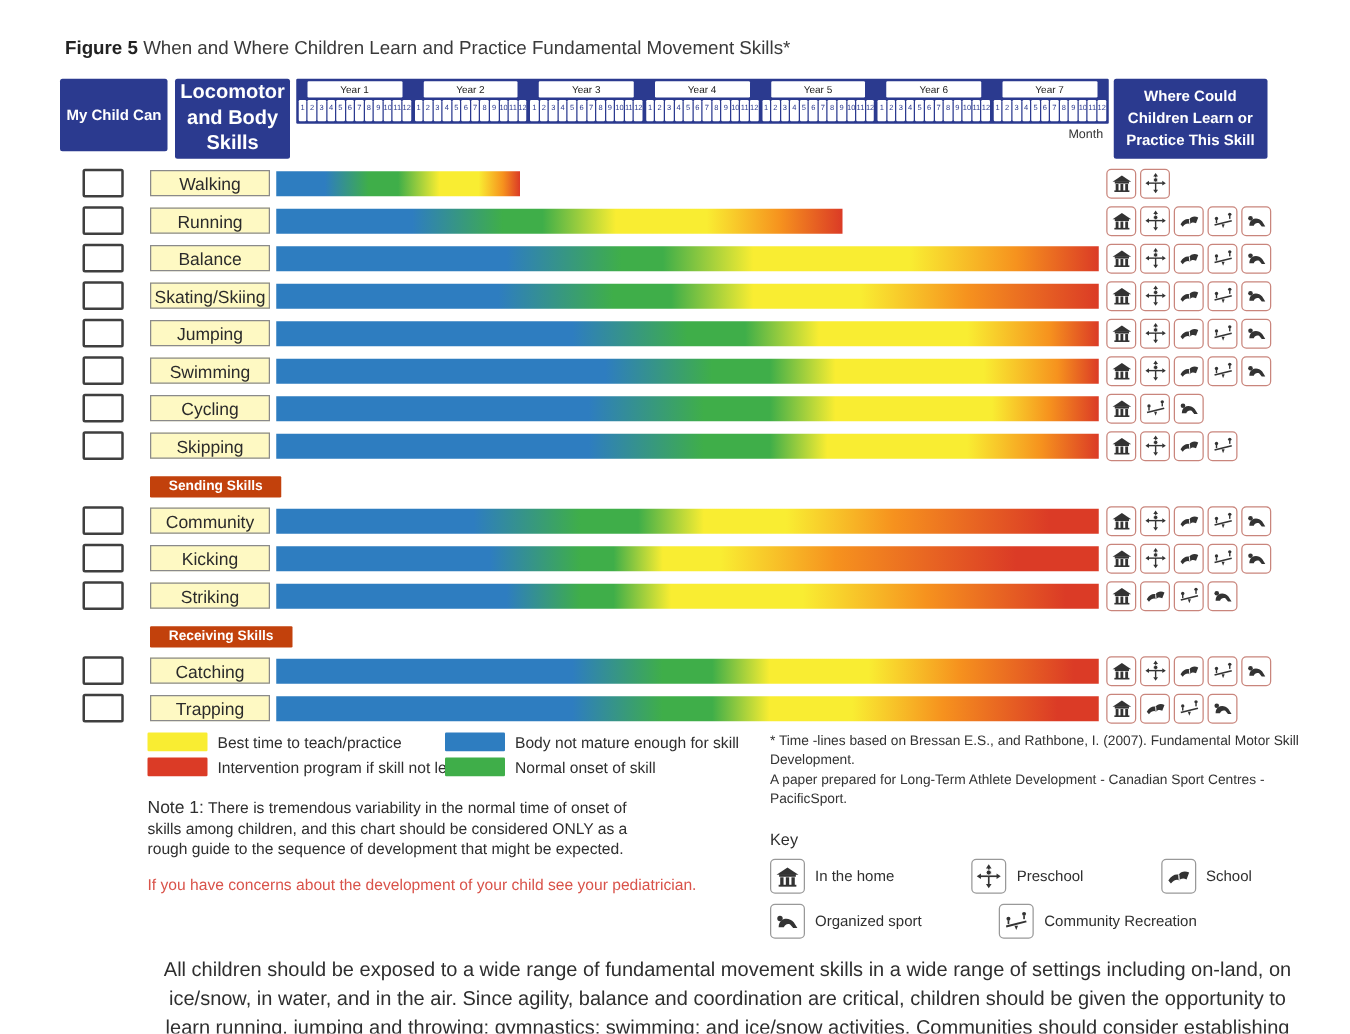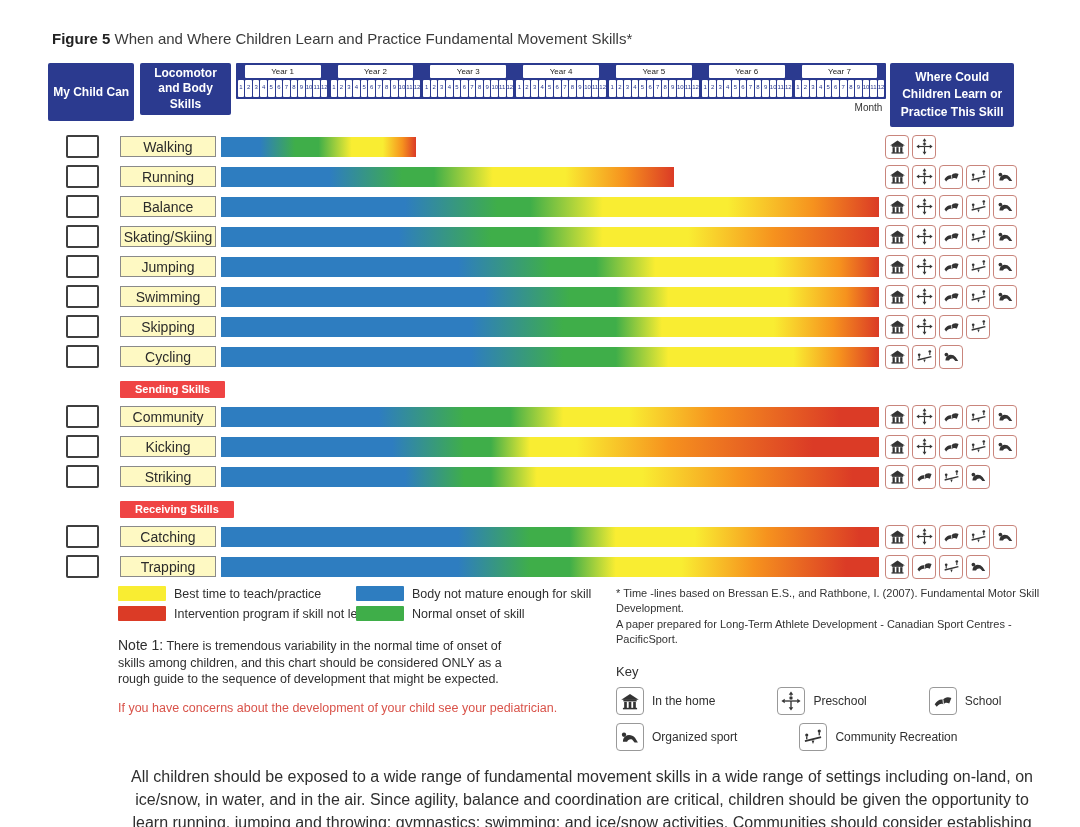--- a/index.html
+++ b/index.html
@@ -6,21 +6,21 @@
   .page{position:relative;width:1080px;height:827px;background:#fff;box-sizing:border-box;
         padding:24px 0 0 48px;font-family:"Liberation Sans",sans-serif;color:#333;overflow:hidden;}
   .fig-title{margin:6px 0 16px 4px;font-size:15px;color:#3a3a3a;}
   .fig-title .bold{font-weight:bold;color:#222;}
   
   .chart{width:966px;}
   .hdr{display:flex;align-items:flex-start;}
   .hdr-box{background:#2b3a8f;color:#fff;font-weight:bold;display:flex;align-items:center;
            justify-content:center;text-align:center;border-radius:2px;box-sizing:border-box;padding:4px;}
   .my-child{width:88px;height:58px;font-size:12px;margin-right:6px;line-height:1.25;}
-  .loco{width:92px;height:52px;font-size:12px;margin-right:5px;line-height:1.3;}
+  .loco{width:92px;height:64px;font-size:16px;margin-right:5px;line-height:1.3;}
   .where{width:126px;height:64px;font-size:12px;margin-left:4px;line-height:1.45;}
   .timeline-wrap{width:664px;}
   .timeline{background:#2b3a8f;height:36px;padding:2px 2px;display:flex;gap:3px;box-sizing:border-box;border-radius:1px;}
   .year-block{flex:1;display:flex;flex-direction:column;min-width:0;}
   .year-label{background:#fff;height:13px;margin:0 7px 2px 7px;font-size:8px;line-height:13px;
               text-align:center;color:#222;border-radius:1px;}
   .months{display:flex;gap:1px;flex:1;}
   .mcell{flex:1;background:#fff;color:#2b3a8f;font-size:6px;line-height:15px;text-align:center;
          overflow:hidden;border-radius:1px;}
   .month-lab{text-align:right;font-size:10px;color:#333;margin-top:3px;padding-right:4px;}
@@ -31,21 +31,21 @@
   .checkbox{width:29px;height:19px;border:2px solid #3f3f3f;background:#fff;border-radius:2px;}
   .skill-label{width:94px;height:19px;flex:none;border:1.5px solid #8a8a8a;background:#fef9c3;
                font-size:14px;color:#2b2b2b;display:flex;align-items:center;justify-content:center;
                margin:0 5px 0 4px;white-space:nowrap;}
   .bar-cell{width:658px;flex:none;height:20px;}
   .bar{height:100%;}
   .venues{display:flex;gap:3px;margin-left:6px;}
   .vicon{width:22px;height:22px;border:1px solid #c9857c;border-radius:4px;background:#fff;
          display:flex;align-items:center;justify-content:center;flex:none;}
   .section-row{margin:12px 0 8px 0;padding-left:72px;}
-  .section-box{display:inline-block;background:#ef4444;color:#fff;font-size:11px;font-weight:bold;
+  .section-box{display:inline-block;background:#c2410c;color:#fff;font-size:11px;font-weight:bold;
                padding:2px 15px 3px 15px;border-radius:1px;}
   
   .bottom{display:flex;margin:8px 0 0 70px;width:944px;}
   .bottom-left{width:498px;flex:none;}
   .bottom-right{flex:1;}
   .legend{display:flex;}
   .legend-col{display:flex;flex-direction:column;gap:5px;width:238px;}
   .legend-item{display:flex;align-items:center;}
   .swatch{width:48px;height:15px;flex:none;margin-right:8px;border-radius:1px;}
   .legend-label{font-size:12.5px;color:#2f2f2f;white-space:nowrap;}
@@ -501,20 +501,57 @@
                 <circle cx="4.8" cy="9.3" r="2.6"></circle>
                 <path d="M6.5 11 C10 8.5 15 9.5 18 13 L21.5 18.5 L17.5 18.5 L14.5 15 C11.5 14 9.5 15.5 8.5 17.7 L3.5 17.7 C3.5 14.7 4.5 12.5 6.5 11 Z"></path>
               </svg>
             </div>
           </div>
         </div>
         <div class="skill-row">
           <div class="cb-cell">
             <div class="checkbox"></div>
           </div>
+          <div class="skill-label">Cycling</div>
+          <div class="bar-cell">
+            <div class="bar" style="width: 100%; background: linear-gradient(to right, rgb(46, 125, 192) 0%, rgb(46, 125, 192) 38%, rgb(63, 174, 73) 52%, rgb(63, 174, 73) 60%, rgb(249, 237, 50) 68%, rgb(249, 237, 50) 87%, rgb(246, 146, 30) 94%, rgb(219, 59, 38) 100%);"></div>
+          </div>
+          <div class="venues">
+            <div class="vicon">
+              <svg width="17" height="17" viewBox="0 0 24 24">
+                <path d="M1.5 10.5 L12 3.5 L22.5 10.5 Z" fill="#333"></path>
+                <rect x="4" y="10" width="16" height="2.5" fill="#333"></rect>
+                <rect x="5" y="13" width="3.2" height="8" fill="#333"></rect>
+                <rect x="10.4" y="13" width="3.2" height="8" fill="#333"></rect>
+                <rect x="15.8" y="13" width="3.2" height="8" fill="#333"></rect>
+                <rect x="3.5" y="20.2" width="17" height="1.8" fill="#333"></rect>
+              </svg>
+            </div>
+            <div class="vicon">
+              <svg width="17" height="17" viewBox="0 0 24 24" fill="#333">
+                <rect x="2" y="13.6" width="20" height="1.9" transform="rotate(-14 12 14.5)"></rect>
+                <path d="M10.3 16.2 L13.7 16.2 L12 20.5 Z"></path>
+                <circle cx="4.5" cy="9.6" r="1.9"></circle>
+                <rect x="3.7" y="11.2" width="1.6" height="3.6"></rect>
+                <circle cx="19.5" cy="4.9" r="1.9"></circle>
+                <rect x="18.7" y="6.4" width="1.6" height="3.6"></rect>
+              </svg>
+            </div>
+            <div class="vicon">
+              <svg width="17" height="17" viewBox="0 0 24 24" fill="#333">
+                <circle cx="4.8" cy="9.3" r="2.6"></circle>
+                <path d="M6.5 11 C10 8.5 15 9.5 18 13 L21.5 18.5 L17.5 18.5 L14.5 15 C11.5 14 9.5 15.5 8.5 17.7 L3.5 17.7 C3.5 14.7 4.5 12.5 6.5 11 Z"></path>
+              </svg>
+            </div>
+          </div>
+        </div>
+        <div class="skill-row">
+          <div class="cb-cell">
+            <div class="checkbox"></div>
+          </div>
           <div class="skill-label">Skipping</div>
           <div class="bar-cell">
             <div class="bar" style="width: 100%; background: linear-gradient(to right, rgb(46, 125, 192) 0%, rgb(46, 125, 192) 38%, rgb(63, 174, 73) 52%, rgb(63, 174, 73) 60%, rgb(249, 237, 50) 67%, rgb(249, 237, 50) 84%, rgb(246, 146, 30) 93%, rgb(219, 59, 38) 100%);"></div>
           </div>
           <div class="venues">
             <div class="vicon">
               <svg width="17" height="17" viewBox="0 0 24 24">
                 <path d="M1.5 10.5 L12 3.5 L22.5 10.5 Z" fill="#333"></path>
                 <rect x="4" y="10" width="16" height="2.5" fill="#333"></rect>
                 <rect x="5" y="13" width="3.2" height="8" fill="#333"></rect>
@@ -541,57 +578,20 @@
               </svg>
             </div>
             <div class="vicon">
               <svg width="17" height="17" viewBox="0 0 24 24" fill="#333">
                 <rect x="2" y="13.6" width="20" height="1.9" transform="rotate(-14 12 14.5)"></rect>
                 <path d="M10.3 16.2 L13.7 16.2 L12 20.5 Z"></path>
                 <circle cx="4.5" cy="9.6" r="1.9"></circle>
                 <rect x="3.7" y="11.2" width="1.6" height="3.6"></rect>
                 <circle cx="19.5" cy="4.9" r="1.9"></circle>
                 <rect x="18.7" y="6.4" width="1.6" height="3.6"></rect>
-              </svg>
-            </div>
-          </div>
-        </div>
-        <div class="skill-row">
-          <div class="cb-cell">
-            <div class="checkbox"></div>
-          </div>
-          <div class="skill-label">Cycling</div>
-          <div class="bar-cell">
-            <div class="bar" style="width: 100%; background: linear-gradient(to right, rgb(46, 125, 192) 0%, rgb(46, 125, 192) 38%, rgb(63, 174, 73) 52%, rgb(63, 174, 73) 60%, rgb(249, 237, 50) 68%, rgb(249, 237, 50) 87%, rgb(246, 146, 30) 94%, rgb(219, 59, 38) 100%);"></div>
-          </div>
-          <div class="venues">
-            <div class="vicon">
-              <svg width="17" height="17" viewBox="0 0 24 24">
-                <path d="M1.5 10.5 L12 3.5 L22.5 10.5 Z" fill="#333"></path>
-                <rect x="4" y="10" width="16" height="2.5" fill="#333"></rect>
-                <rect x="5" y="13" width="3.2" height="8" fill="#333"></rect>
-                <rect x="10.4" y="13" width="3.2" height="8" fill="#333"></rect>
-                <rect x="15.8" y="13" width="3.2" height="8" fill="#333"></rect>
-                <rect x="3.5" y="20.2" width="17" height="1.8" fill="#333"></rect>
-              </svg>
-            </div>
-            <div class="vicon">
-              <svg width="17" height="17" viewBox="0 0 24 24" fill="#333">
-                <rect x="2" y="13.6" width="20" height="1.9" transform="rotate(-14 12 14.5)"></rect>
-                <path d="M10.3 16.2 L13.7 16.2 L12 20.5 Z"></path>
-                <circle cx="4.5" cy="9.6" r="1.9"></circle>
-                <rect x="3.7" y="11.2" width="1.6" height="3.6"></rect>
-                <circle cx="19.5" cy="4.9" r="1.9"></circle>
-                <rect x="18.7" y="6.4" width="1.6" height="3.6"></rect>
-              </svg>
-            </div>
-            <div class="vicon">
-              <svg width="17" height="17" viewBox="0 0 24 24" fill="#333">
-                <circle cx="4.8" cy="9.3" r="2.6"></circle>
-                <path d="M6.5 11 C10 8.5 15 9.5 18 13 L21.5 18.5 L17.5 18.5 L14.5 15 C11.5 14 9.5 15.5 8.5 17.7 L3.5 17.7 C3.5 14.7 4.5 12.5 6.5 11 Z"></path>
               </svg>
             </div>
           </div>
         </div>
         <div class="section-row"><div class="section-box">Sending Skills</div></div>
         <div class="skill-row">
           <div class="cb-cell">
             <div class="checkbox"></div>
           </div>
           <div class="skill-label">Community</div>

